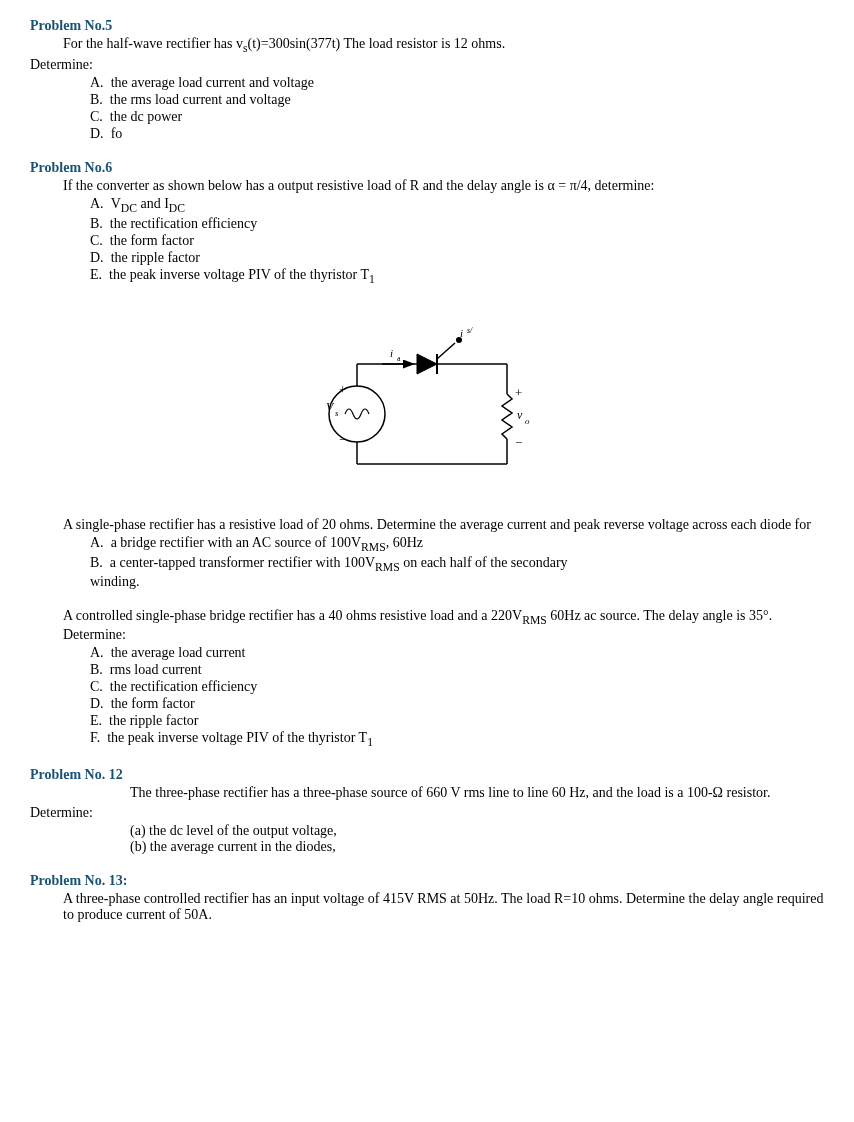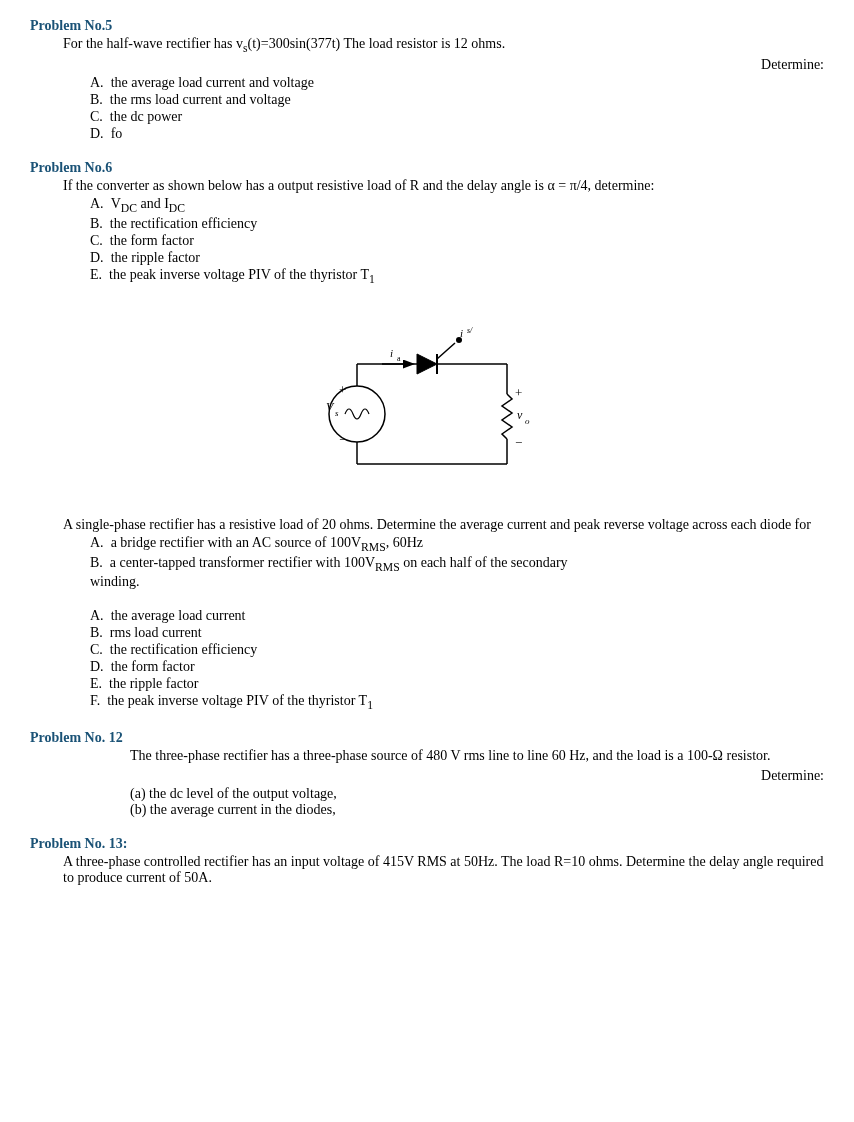--- a/index.html
+++ b/index.html
@@ -24,21 +24,20 @@
     .problem-body {
       margin-left: 0;
     }
     .problem-intro {
       margin-left: 33px;
       margin-bottom: 2px;
     }
     .determine-line {
       margin-left: 0;
       margin-bottom: 2px;
-      text-align: right;
     }
     .list-items {
       margin-left: 60px;
       list-style-type: none;
     }
     .list-items li {
       margin-bottom: 1px;
     }
     .circuit-container {
       display: flex;
@@ -149,36 +148,39 @@
       </div>
       <ul class="list-items">
         <li><span>A.</span>&nbsp;&nbsp;a bridge rectifier with an AC source of 100V<sub>RMS</sub>, 60Hz</li>
         <li style="max-width:520px;"><span>B.</span>&nbsp;&nbsp;a center-tapped transformer rectifier with 100V<sub>RMS</sub> on each half of the secondary winding.</li>
       </ul>
     </div>
   </div>
 
   <div class="problem-block">
     <div class="problem-body">
+      <div class="problem-intro">
+        A controlled single-phase bridge rectifier has a 40 ohms resistive load and a 220V<sub>RMS</sub> 60Hz ac source. The delay angle is 35°. Determine:
+      </div>
       <ul class="list-items">
         <li><span>A.</span>&nbsp;&nbsp;the average load current</li>
         <li><span>B.</span>&nbsp;&nbsp;rms load current</li>
         <li><span>C.</span>&nbsp;&nbsp;the rectification efficiency</li>
         <li><span>D.</span>&nbsp;&nbsp;the form factor</li>
         <li><span>E.</span>&nbsp;&nbsp;the ripple factor</li>
         <li><span>F.</span>&nbsp;&nbsp;the peak inverse voltage PIV of the thyristor T<sub>1</sub></li>
       </ul>
     </div>
   </div>
 
   <div class="problem-block">
     <div class="problem-title">Problem No. 12</div>
     <div class="problem-body">
       <div style="margin-left: 100px; margin-bottom:4px;">
-        The three-phase rectifier has a three-phase source of 480 V rms line to line 60 Hz, and the load is a 100-Ω resistor.
+        The three-phase rectifier has a three-phase source of 660 V rms line to line 60 Hz, and the load is a 100-Ω resistor.
       </div>
       <div class="determine-line">Determine:</div>
       <div style="margin-left: 100px;">
         <div>(a) the dc level of the output voltage,</div>
         <div>(b) the average current in the diodes,</div>
       </div>
     </div>
   </div>
 
   <div class="problem-block">

